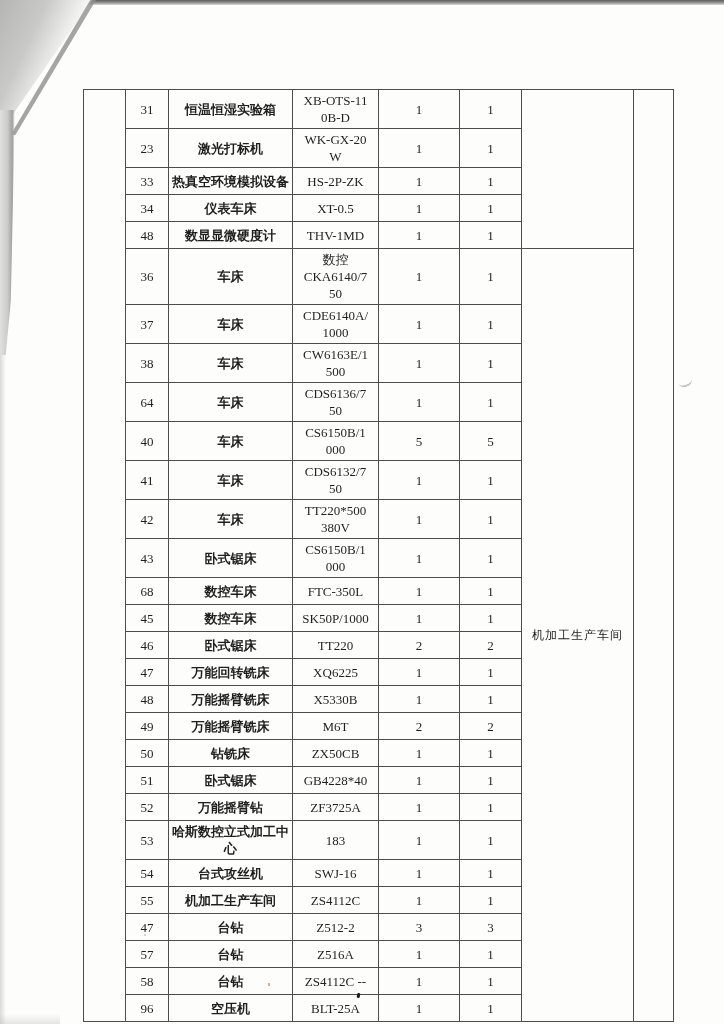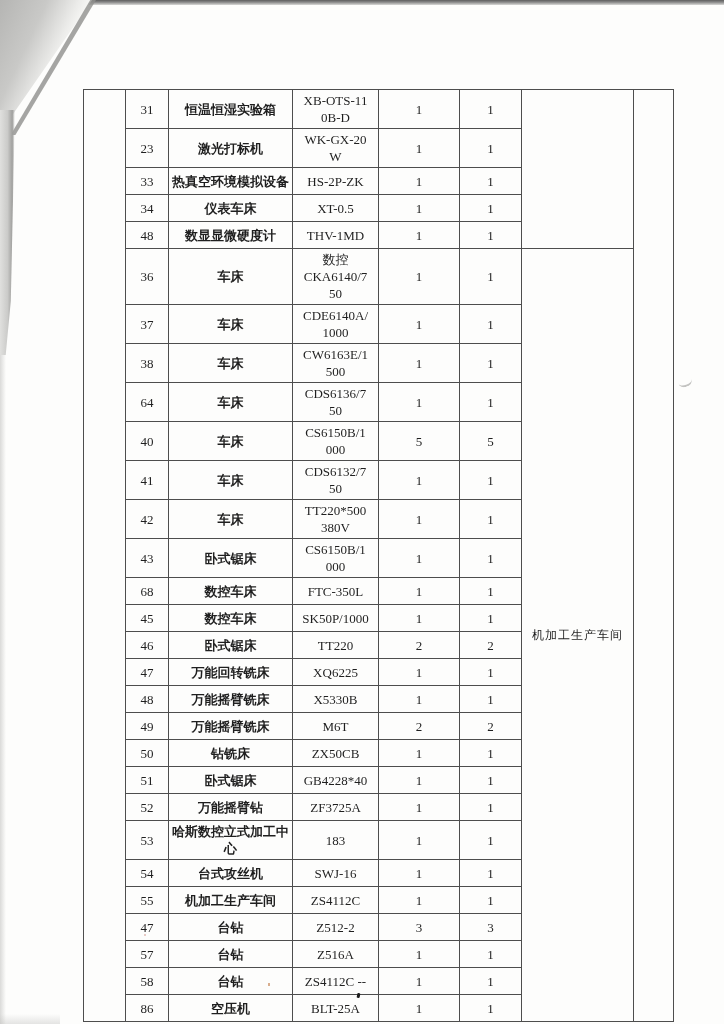--- a/index.html
+++ b/index.html
@@ -328,21 +328,21 @@
             <td class="c-qty">1</td>
           </tr>
           <tr>
             <td class="c-no">58</td>
             <td class="c-name">台钻</td>
             <td class="c-model">ZS4112C --</td>
             <td class="c-qty">1</td>
             <td class="c-qty">1</td>
           </tr>
           <tr>
-            <td class="c-no">86</td>
+            <td class="c-no">96</td>
             <td class="c-name">空压机</td>
             <td class="c-model">BLT-25A</td>
             <td class="c-qty">1</td>
             <td class="c-qty">1</td>
           </tr>
         </tbody>
     </table>
   </div>
 
   <div class="pen-checkmark"></div>

